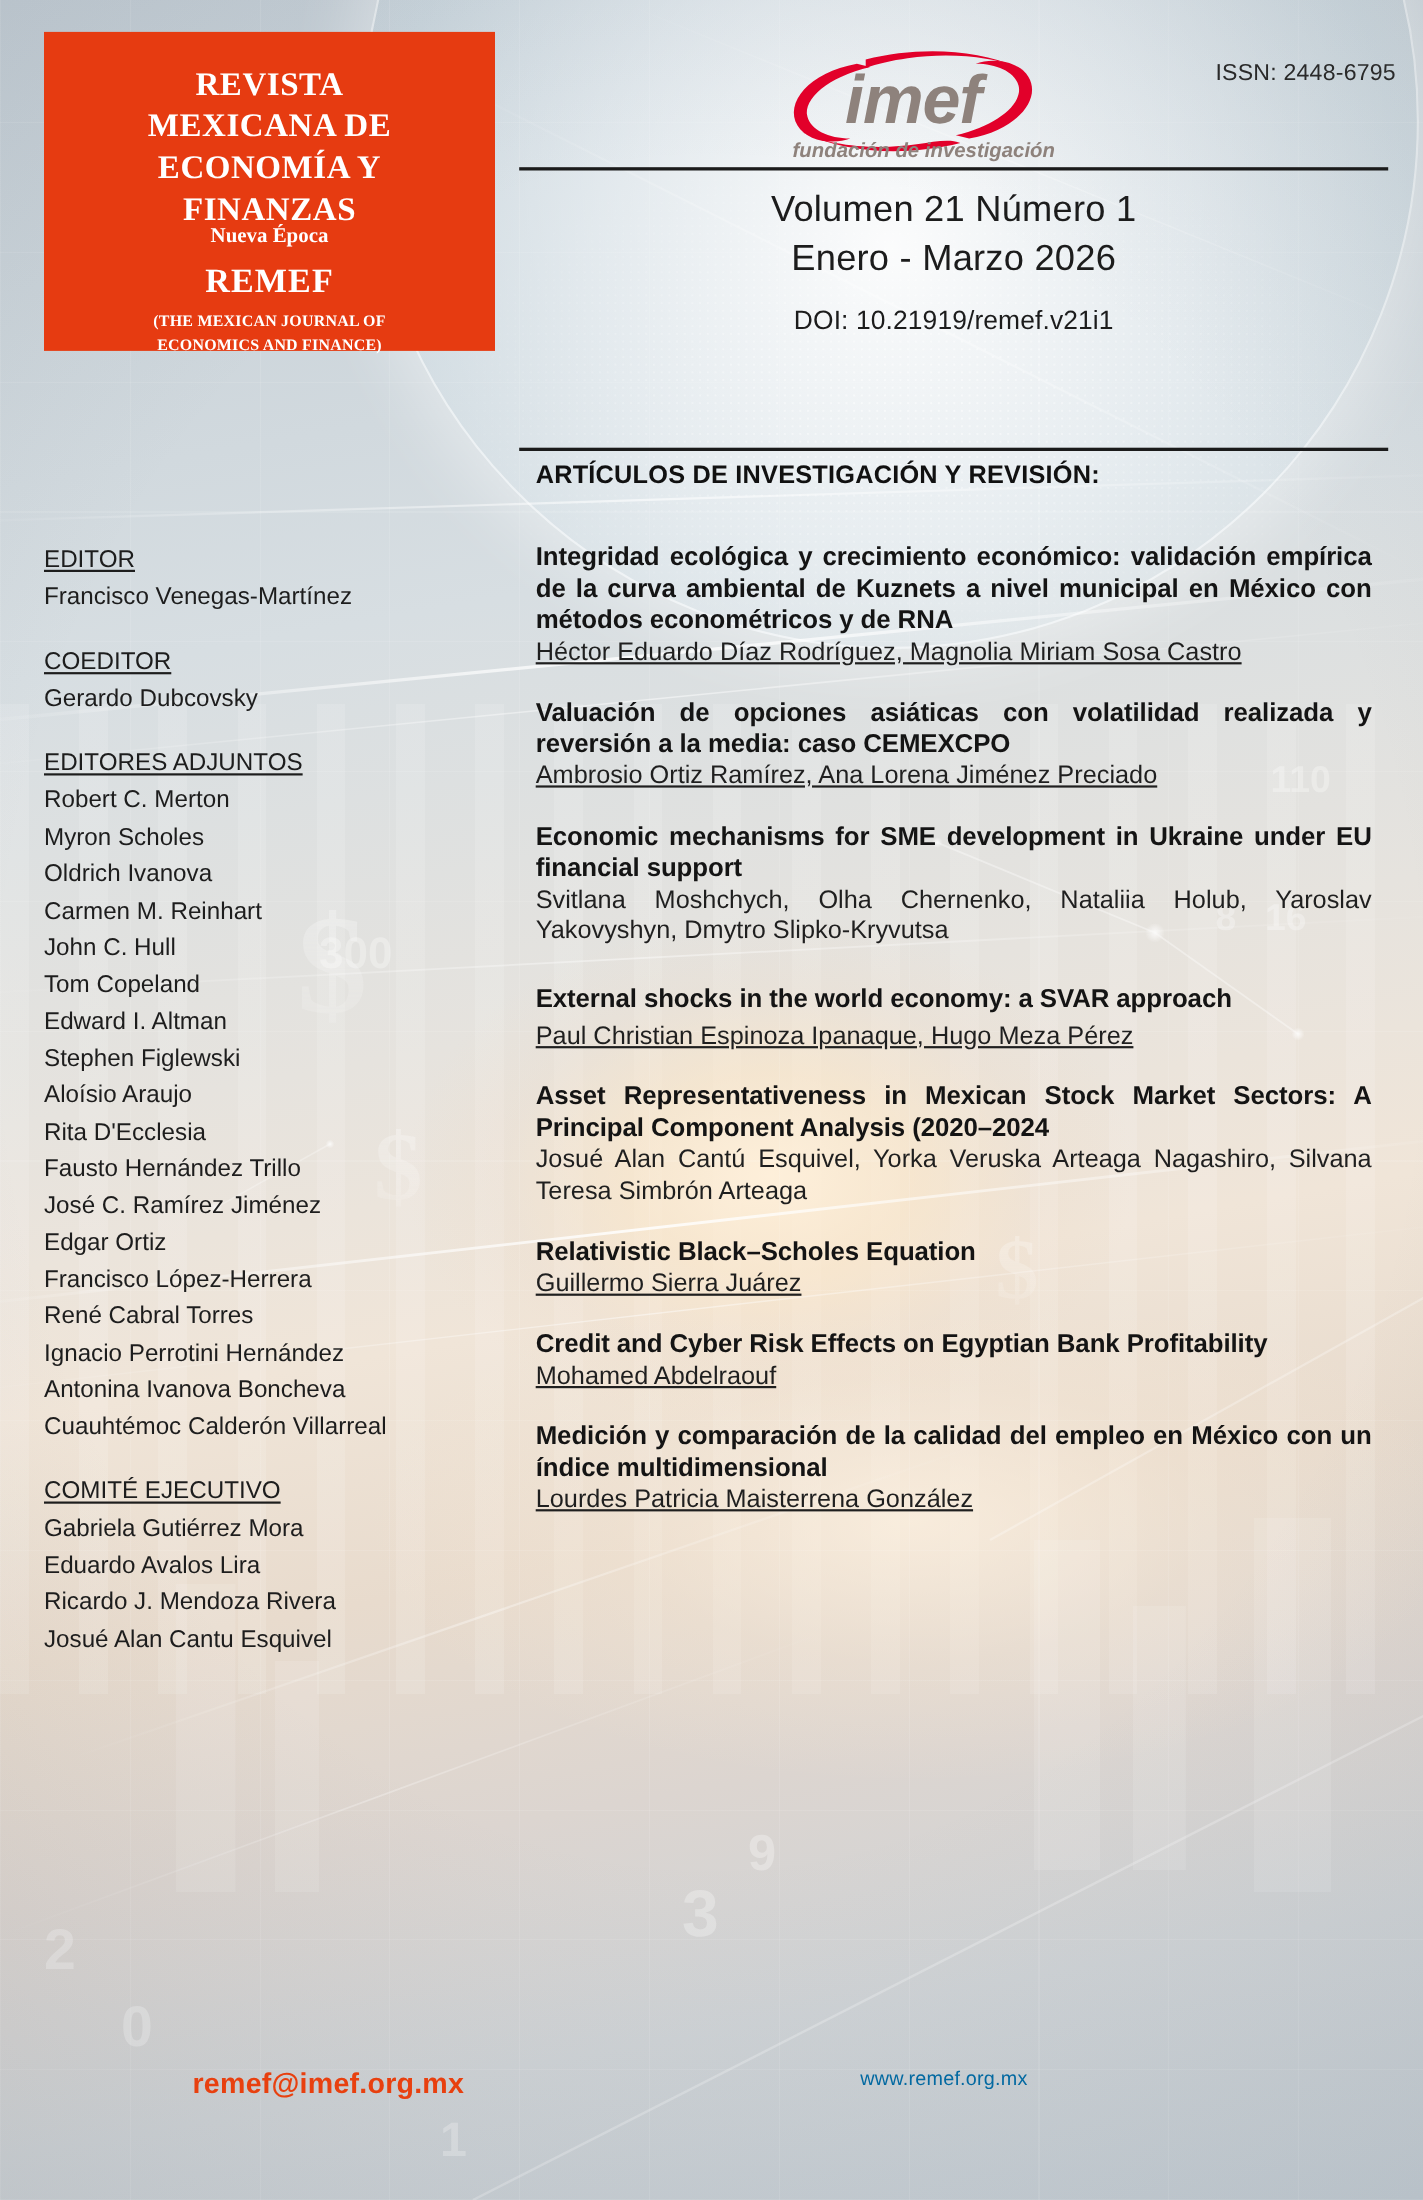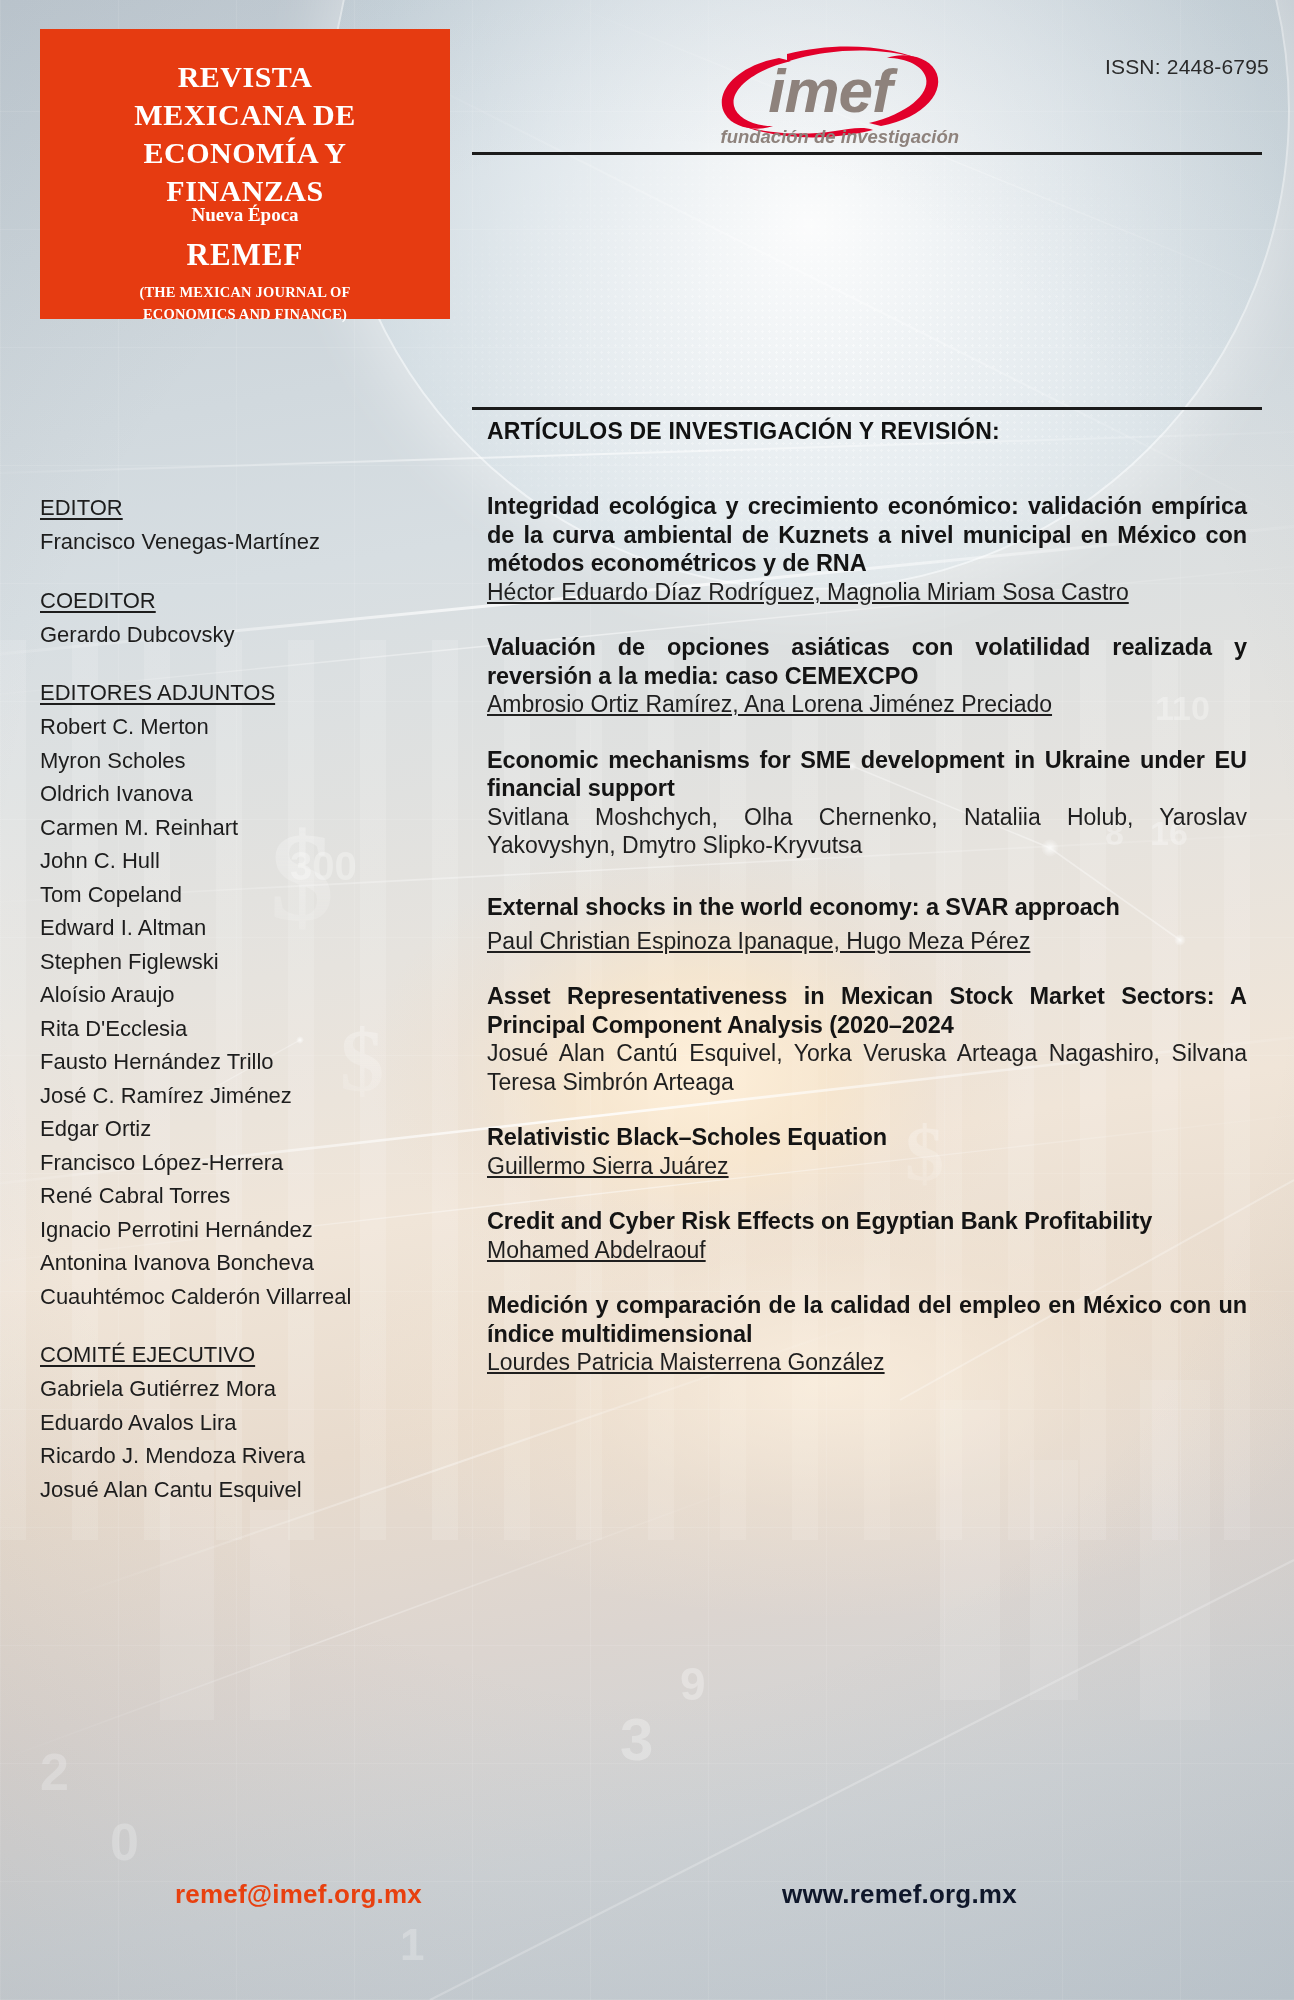--- a/index.html
+++ b/index.html
@@ -293,23 +293,23 @@
     top: 1879px;
     font-size: 26px;
     font-weight: bold;
     color: #e8400f;
     letter-spacing: 0.2px;
   }
   .footer-web {
     position: absolute;
     left: 782px;
     top: 1879px;
-    font-size: 26px;
-    font-weight: bold;
-    color: #0f172a;
+    font-size: 18px;
+    font-weight: normal;
+    color: #0369a1;
     letter-spacing: 0.2px;
   }
 </style>
 </head>
 <body>
 
 <div class="bg-root">
   <div class="bg-base"></div>
   <div class="bg-globe"></div>
   <div class="bg-globe-ring"></div>
@@ -423,20 +423,25 @@
 
       <text x="135" y="76" text-anchor="middle" font-family="Liberation Sans, sans-serif" font-size="62" font-weight="bold" font-style="italic" fill="#8e827c" letter-spacing="-1">imef</text>
 
       <text x="264" y="107" text-anchor="end" font-family="Liberation Sans, sans-serif" font-size="18.5" font-weight="bold" font-style="italic" fill="#8e827c">fundación de investigación</text>
     </svg>
   </div>
 
   <div class="rule rule-top"></div>
   <div class="rule rule-bottom"></div>
 
+  <div class="vol-block">
+    <div class="vol-line">Volumen 21 Número 1</div>
+    <div class="vol-line">Enero - Marzo 2026</div>
+    <div class="doi-line">DOI: 10.21919/remef.v21i1</div>
+  </div>
 
   <div class="section-heading">ARTÍCULOS DE INVESTIGACIÓN Y REVISIÓN:</div>
 
   <div class="leftcol">
 
     <div class="grp">
       <div class="grp-title">EDITOR</div>
       <div class="grp-name">Francisco Venegas-Martínez</div>
     </div>
 

